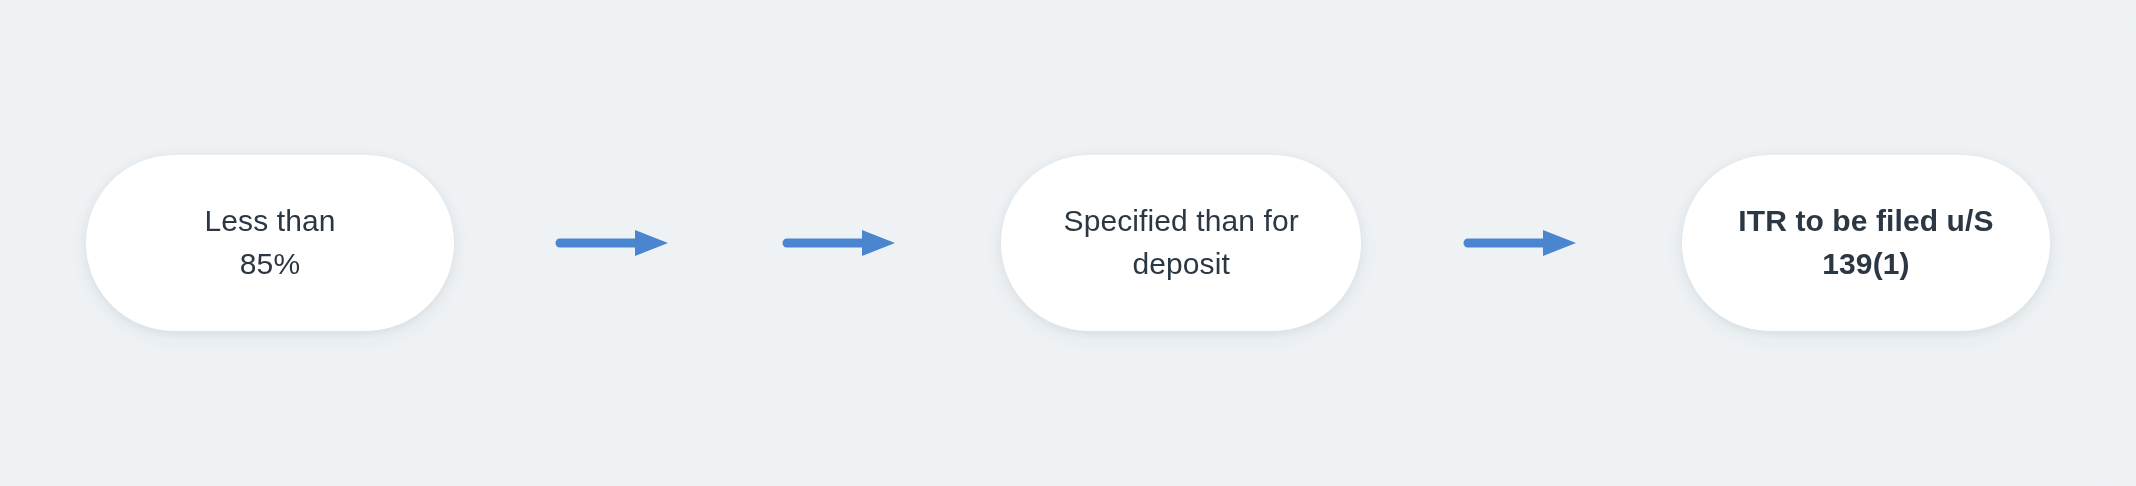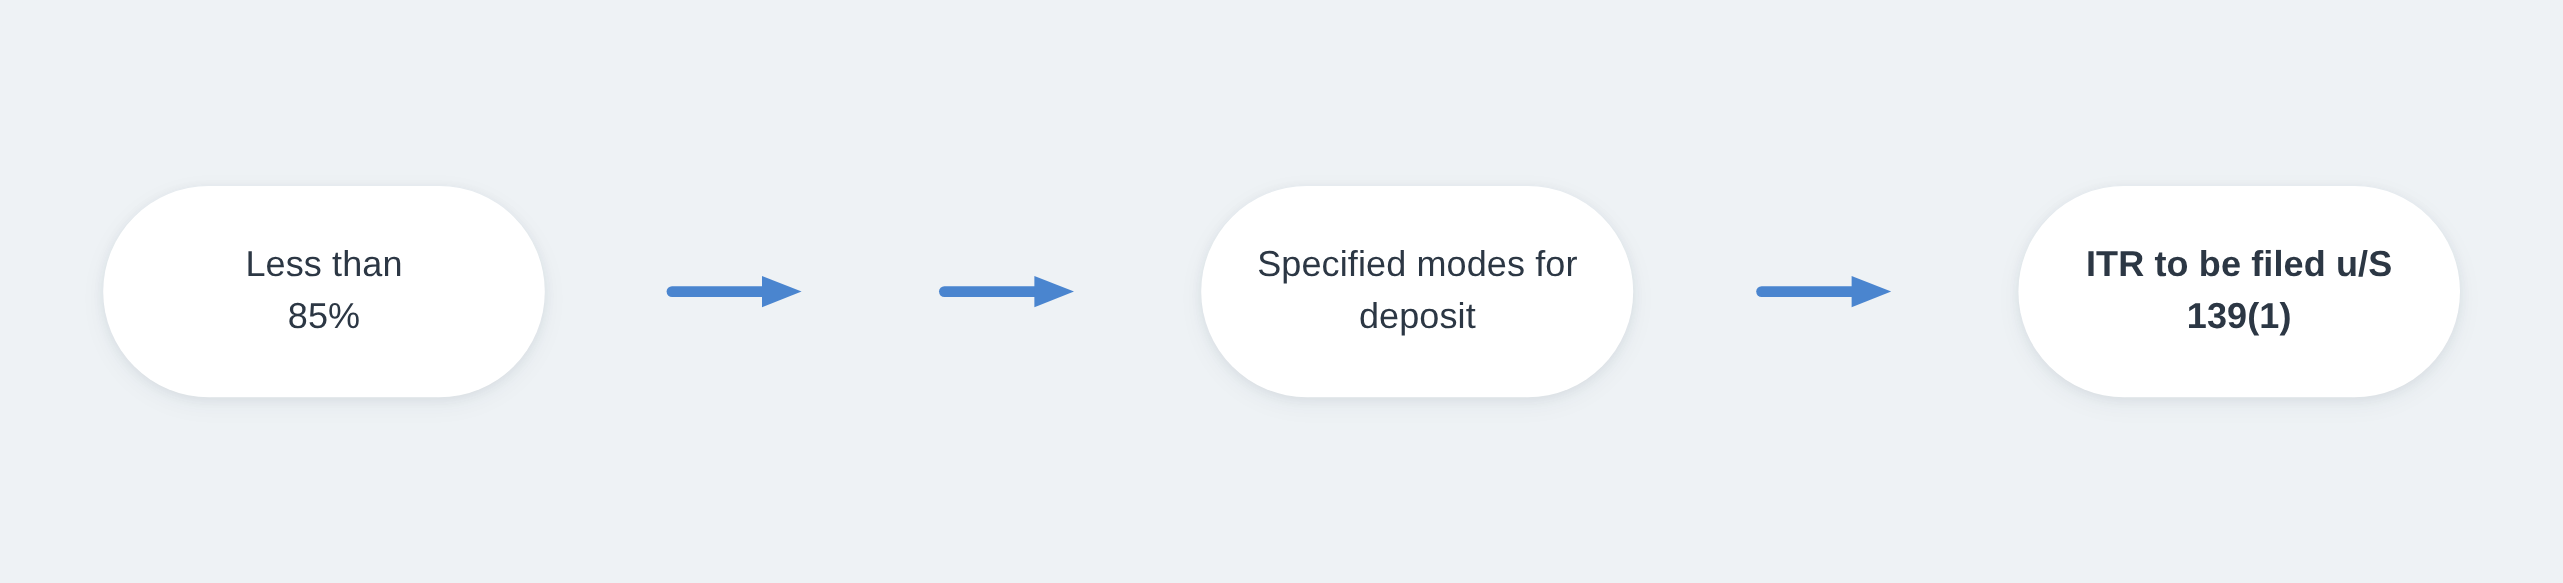--- a/index.html
+++ b/index.html
@@ -99,21 +99,21 @@
     <div class="arrow">
       <span>
         <svg width="118" height="32" viewBox="0 0 118 32" aria-hidden="true">
           <line x1="5" y1="16" x2="88" y2="16" stroke="#4a85cf" stroke-width="9" stroke-linecap="round"></line>
           <polygon points="80,3 113,16 80,29" fill="#4a85cf"></polygon>
         </svg>
       </span>
     </div>
 
     <div class="node node-3">
-      <span class="node-label">Specified modes for
+      <span class="node-label">Specified than for
 deposit</span>
     </div>
 
     <div class="arrow">
       <span>
         <svg width="118" height="32" viewBox="0 0 118 32" aria-hidden="true">
           <line x1="5" y1="16" x2="88" y2="16" stroke="#4a85cf" stroke-width="9" stroke-linecap="round"></line>
           <polygon points="80,3 113,16 80,29" fill="#4a85cf"></polygon>
         </svg>
       </span>

